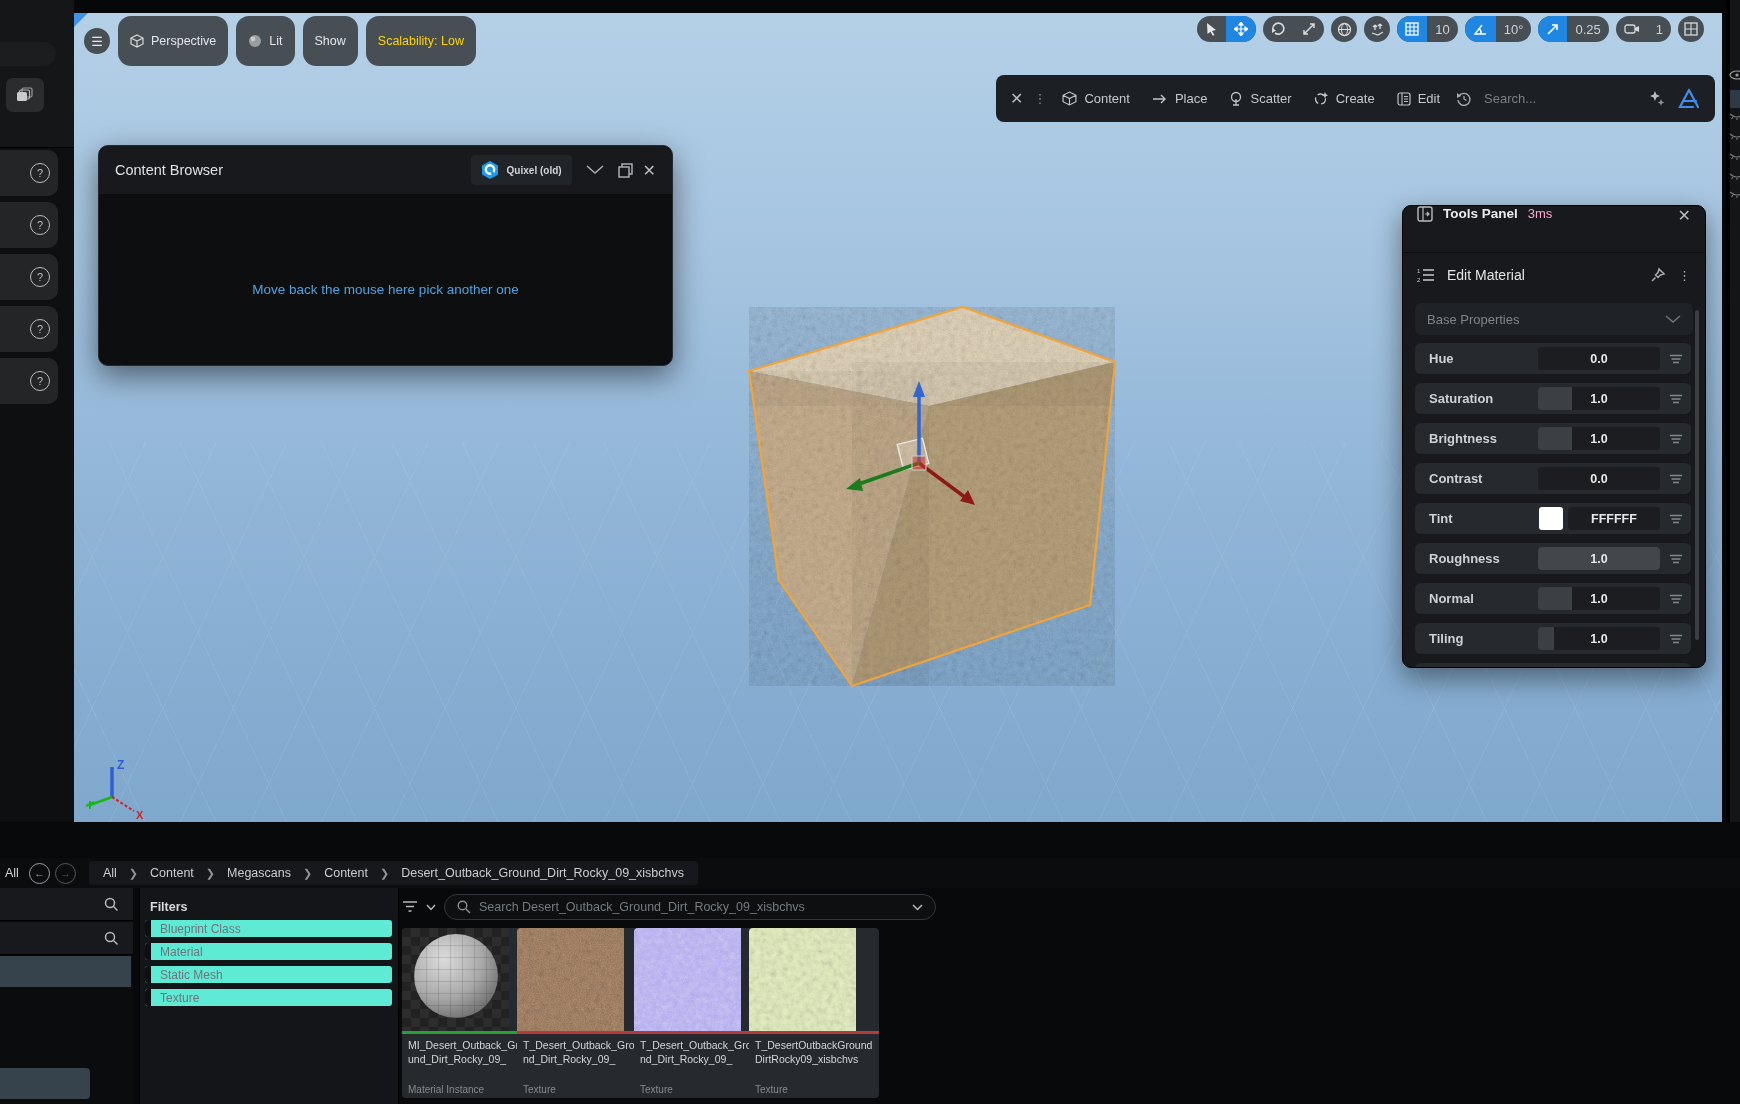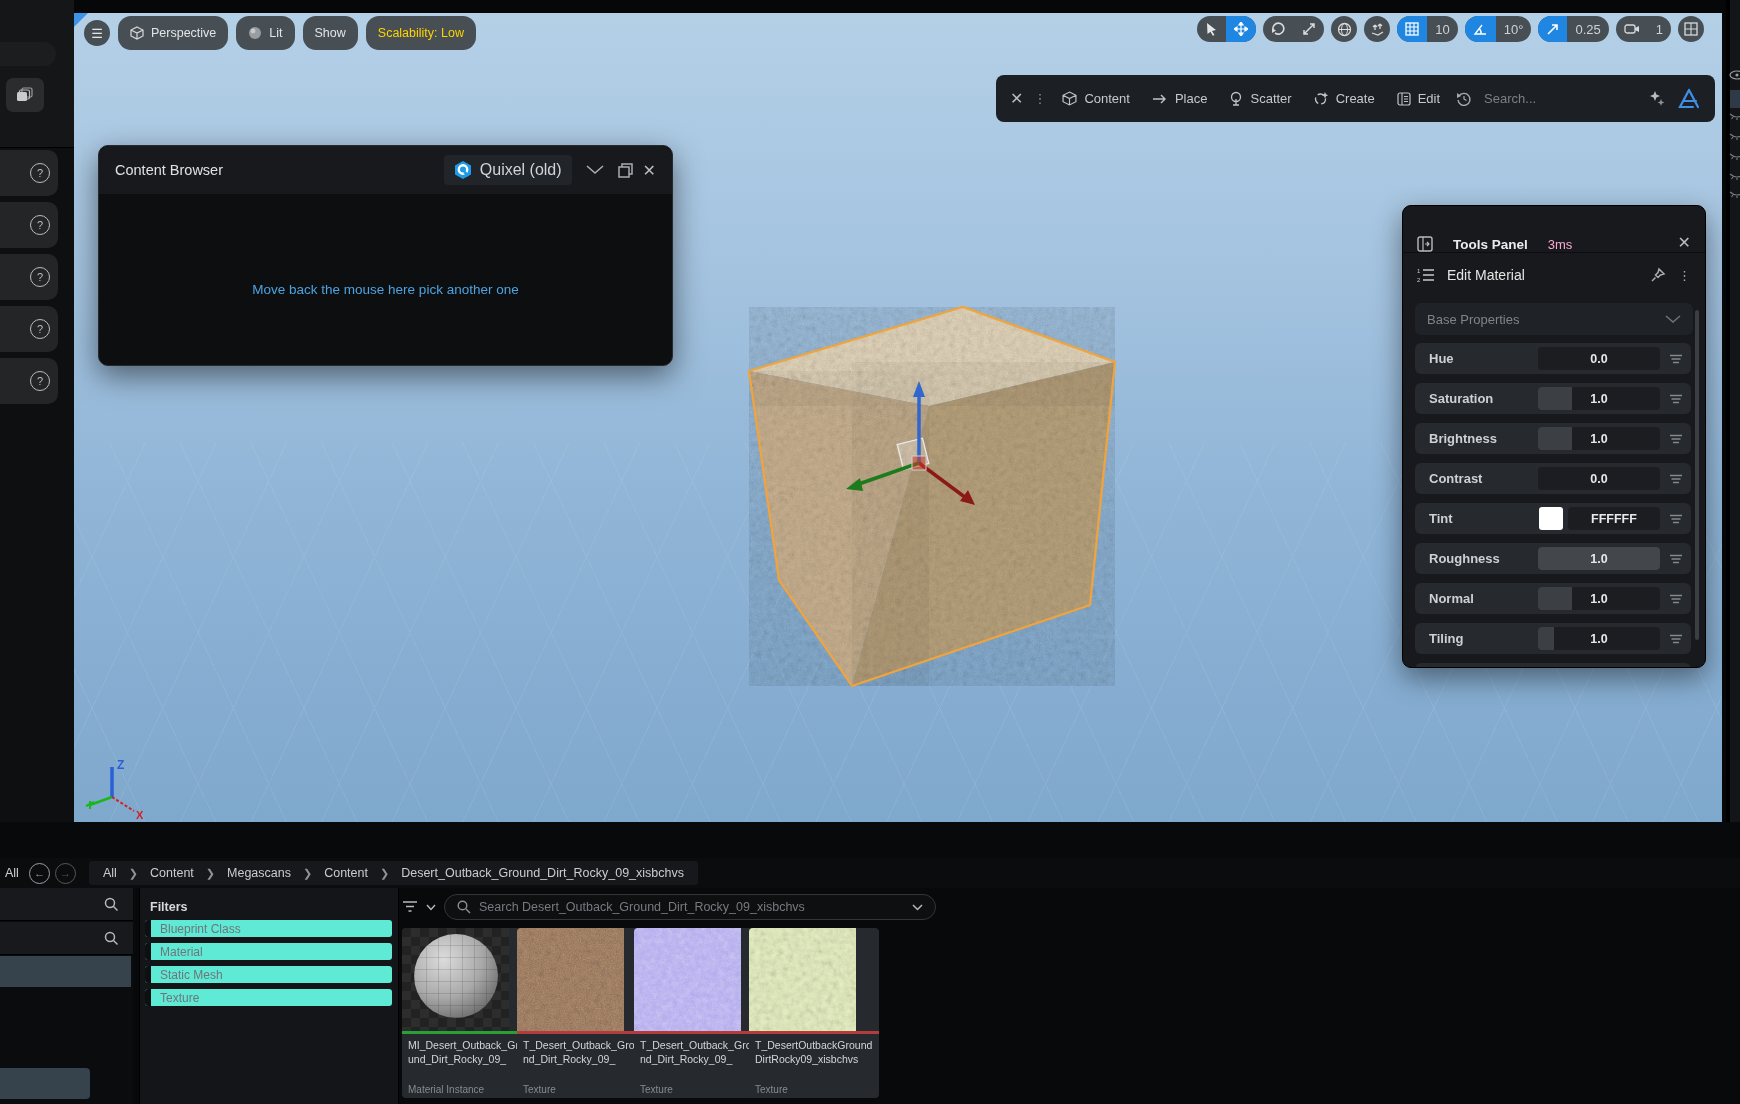--- a/index.html
+++ b/index.html
@@ -13,47 +13,47 @@
   #viewport{left:74px;top:13px;width:1648px;height:809px;
     background:linear-gradient(180deg,#b4d0e7 0%,#a5c4e0 30%,#8fb4d6 62%,#7fa8cd 100%);}
   #vp-corner{left:0;top:0;width:0;height:0;border-top:14px solid #3d93e8;border-right:14px solid transparent;}
   .vp-grid{left:0;top:430px;width:1648px;height:379px;opacity:.07;pointer-events:none;
     background:
       repeating-linear-gradient(115deg,#fff 0 1px,transparent 1px 64px),
       repeating-linear-gradient(65deg,#fff 0 1px,transparent 1px 64px);}
 
   
   .pill{height:26px;border-radius:13px;background:rgba(56,60,64,.88);display:flex;align-items:center;
-        gap:7px;padding:4px 12px;color:#e3e5e7;font-size:12.5px;white-space:nowrap;}
+        gap:7px;padding:12px 12px;color:#e3e5e7;font-size:12.5px;white-space:nowrap;}
   .pill.circ{width:26px;padding:0;justify-content:center;}
   .seg{display:flex;align-items:center;height:26px;border-radius:13px;overflow:hidden;background:rgba(56,60,64,.88);}
   .seg>div{height:26px;display:flex;align-items:center;justify-content:center;padding:0 8px;}
   .seg .on{background:#1f87e2;}
   .icon{display:inline-flex;align-items:center;justify-content:center;}
   .yellow{color:#ffd400;}
 
   
   #mode-toolbar{left:996px;top:75px;width:719px;height:47px;background:rgba(22,25,29,.96);
     border-radius:8px;display:flex;align-items:center;gap:10px;padding:0 14px;box-sizing:border-box;}
   .mt-item{display:flex;align-items:center;gap:7px;color:#c6c9cc;font-size:13px;padding:0 6px;}
   .mt-x{font-size:16px;color:#b9bcbf;}
   .mt-search{color:#7b8085;margin-left:2px;}
 
   
   #cb-popup{left:98px;top:145px;width:573px;height:219px;background:#0c0e10;border-radius:10px;
     border:1px solid #26292d;box-shadow:0 10px 30px rgba(0,0,0,.5);}
   #cb-head{height:48px;background:#17191c;border-radius:10px 10px 0 0;display:flex;align-items:center;padding:0 16px;gap:10px;}
   #cb-title{font-size:14.5px;color:#dfe1e3;flex:0 0 auto;}
-  #cb-source{margin-left:auto;height:30px;background:#212429;border-radius:4px;display:flex;align-items:center;gap:8px;padding:0 10px;color:#d2d4d6;font-size:16px;}
+  #cb-source{margin-left:auto;height:30px;background:#212429;border-radius:4px;display:flex;align-items:center;gap:8px;padding:0 10px;color:#d2d4d6;font-size:10px;font-weight:bold;}
   #cb-msg{color:#4da3e0;font-size:13.5px;text-align:center;margin-top:88px;}
 
   
   #tools-panel{left:1402px;top:205px;width:302px;height:461px;background:#17191c;border-radius:9px;
      border:1px solid #000;box-shadow:0 10px 28px rgba(0,0,0,.45);overflow:hidden;}
-  .tp-head{height:46px;display:flex;align-items:flex-end;gap:20px;padding:0 14px;border-bottom:1px solid #0c0d0f;}
+  .tp-head{height:46px;display:flex;align-items:flex-start;gap:10px;padding:0 14px;border-bottom:1px solid #0c0d0f;}
   .tp-title{color:#e9ebed;font-size:13.5px;font-weight:bold;}
   .tp-ms{color:#f9a8d4;font-size:13px;}
   .tp-sub{height:44px;display:flex;align-items:center;gap:12px;padding:0 14px;}
   .tp-mode{color:#e5e5e5;font-size:14px;}
   .tp-section{margin:6px 12px 8px 12px;height:32px;background:#1f2226;border-radius:6px;display:flex;align-items:center;
       padding:0 12px;color:#7f858b;font-size:13px;}
   .prow{margin:0 14px 9px 12px;height:31px;background:#26292d;border-radius:6px;display:flex;align-items:center;padding:0 8px 0 14px;font-weight:bold;}
   .prow .lbl{color:#ced1d4;font-size:13px;flex:1;}
   .valbox{position:relative;width:122px;height:23px;background:#1b1d20;border-radius:4px;overflow:hidden;
       display:flex;align-items:center;justify-content:center;color:#e6e8ea;font-size:12.5px;}

